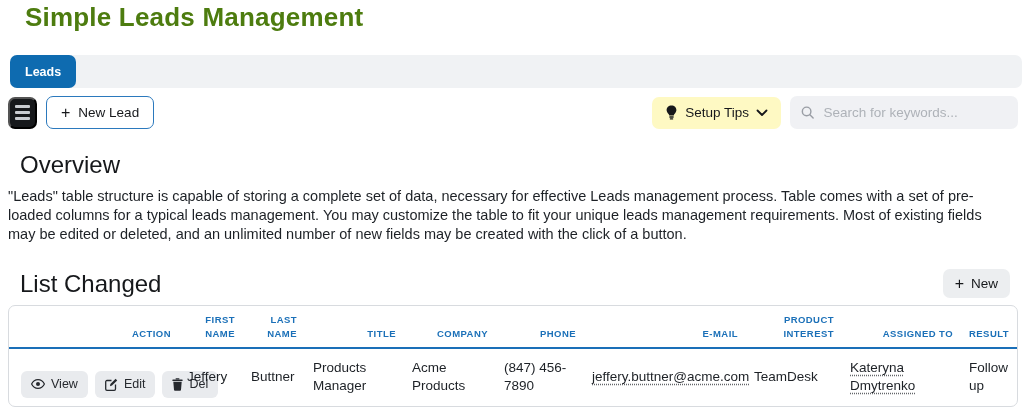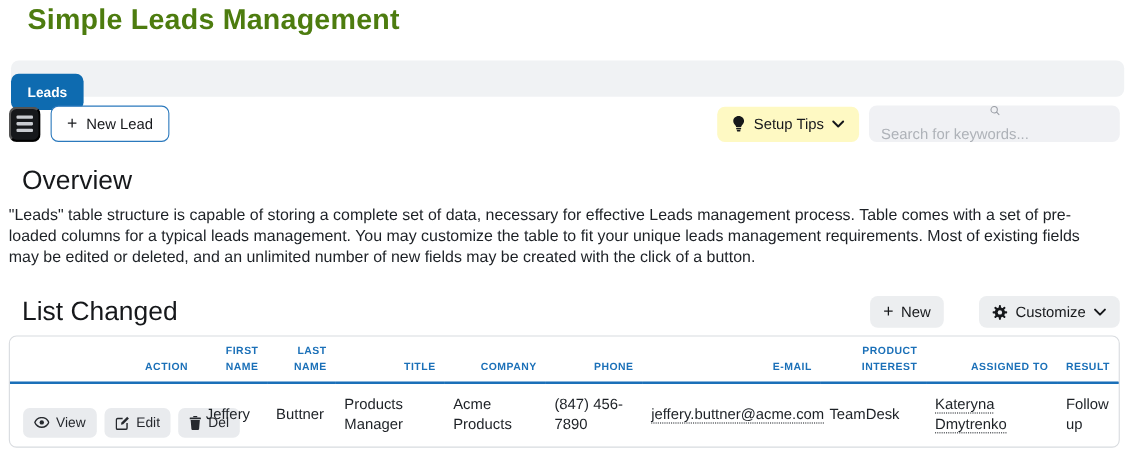--- a/index.html
+++ b/index.html
@@ -3,34 +3,34 @@
 <meta charset="utf-8">
 <style>
   * { margin:0; padding:0; box-sizing:border-box; }
   html,body { width:1026px; height:410px; background:#ffffff; overflow:hidden;
     font-family:"Liberation Sans","DejaVu Sans",sans-serif; color:#21252b; }
 
   .page-title { font-size:26px; font-weight:700; color:#4d7c0f; margin:2px 0 0 25px; letter-spacing:.2px; }
 
   .tabbar { margin:22px 10px 0 10px; width:1012px; height:33px; background:#f0f2f4; border-radius:7px; display:flex; }
   .tab-active { background:#0e6bb0; color:#ffffff; font-size:12.5px; font-weight:700;
-    height:33px; padding:0 15px; border-radius:7px; display:flex; align-items:center; cursor:pointer;margin-top:12px; }
+    height:33px; padding:0 15px; border-radius:7px; display:flex; align-items:center; cursor:pointer; }
 
   .toolbar { margin:8px 8px 0 8px; display:flex; align-items:center; }
   .hamburger-btn { width:29px; height:32px; background:#16181b; border-radius:7px; display:flex;
     flex-direction:column; justify-content:center; align-items:center; gap:3px; cursor:pointer; }
   .hamburger-btn .bar { width:15px; height:3px; background:#c9ccd1; border-radius:1px; }
   .new-lead-btn { margin-left:9px; height:33px; padding:0 14px; background:#ffffff; border:1px solid #2b79bd;
     border-radius:7px; display:flex; align-items:center; gap:8px; font-size:13.5px; color:#16181b; cursor:pointer; }
   .plus-glyph { font-size:16px; font-weight:400; color:#16181b; line-height:1; }
   .toolbar-spacer { flex:1; }
   .setup-tips-btn { height:32px; padding:0 13px; background:#fef9c3; border:none; border-radius:7px;
     display:flex; align-items:center; gap:7px; font-size:13.5px; color:#16181b; cursor:pointer; }
   .search-box { margin-left:9px; width:228px; height:33px; background:#f0f1f4; border-radius:7px;
-    display:flex; align-items:center; padding:0 11px; gap:9px;flex-direction:column; }
+    display:flex; align-items:center; padding:0 11px; gap:9px; }
   .search-box input { border:none; background:transparent; outline:none; font-size:13.5px; color:#33373c;
     width:100%; font-family:"Liberation Sans","DejaVu Sans",sans-serif; }
   .search-box input::placeholder { color:#aeb2b8; }
 
   .section-heading { font-size:24px; font-weight:400; color:#16181b; padding-left:20px; }
   .overview-heading { margin-top:22px; }
   .overview-body { margin-top:8px; padding:0 8px; font-size:14.5px; line-height:19px; color:#1d2126; max-width:1014px; }
 
   .list-header-row { margin:25px 8px 0 0; display:flex; align-items:center;gap:24px; }
   .list-header-row .section-heading { flex:1; }
@@ -96,36 +96,20 @@
 
 <h2 class="section-heading overview-heading">Overview</h2>
 <p class="overview-body">"Leads" table structure is capable of storing a complete set of data, necessary for effective Leads management process. Table comes with a set of pre-loaded columns for a typical leads management. You may customize the table to fit your unique leads management requirements. Most of existing fields may be edited or deleted, and an unlimited number of new fields may be created with the click of a button.</p>
 
 <div class="list-header-row">
   <h2 class="section-heading">List Changed</h2>
   <button class="small-btn new-btn">
     <span class="plus-glyph">+</span>
     <span>New</span>
   </button>
-  <button class="small-btn">
-    <svg class="icon-svg" width="14" height="14" viewBox="0 0 24 24">
-      <g fill="#16181b">
-        <rect x="10.4" y="0.5" width="3.2" height="23" rx="1.4"></rect>
-        <rect x="10.4" y="0.5" width="3.2" height="23" rx="1.4" transform="rotate(45 12 12)"></rect>
-        <rect x="10.4" y="0.5" width="3.2" height="23" rx="1.4" transform="rotate(90 12 12)"></rect>
-        <rect x="10.4" y="0.5" width="3.2" height="23" rx="1.4" transform="rotate(135 12 12)"></rect>
-        <circle cx="12" cy="12" r="8"></circle>
-      </g>
-      <circle cx="12" cy="12" r="3.4" fill="#eceef0"></circle>
-    </svg>
-    <span>Customize</span>
-    <svg class="icon-svg" width="12" height="8" viewBox="0 0 12 8">
-      <path d="M1.5 1.5 L6 6 L10.5 1.5" fill="none" stroke="#16181b" stroke-width="1.8" stroke-linecap="round" stroke-linejoin="round"></path>
-    </svg>
-  </button>
 </div>
 
 <div class="leads-table-wrap">
   <table class="leads-table">
     <colgroup>
       <col style="width:170px">
         <col style="width:64px">
         <col style="width:62px">
         <col style="width:99px">
       <col style="width:92px">

